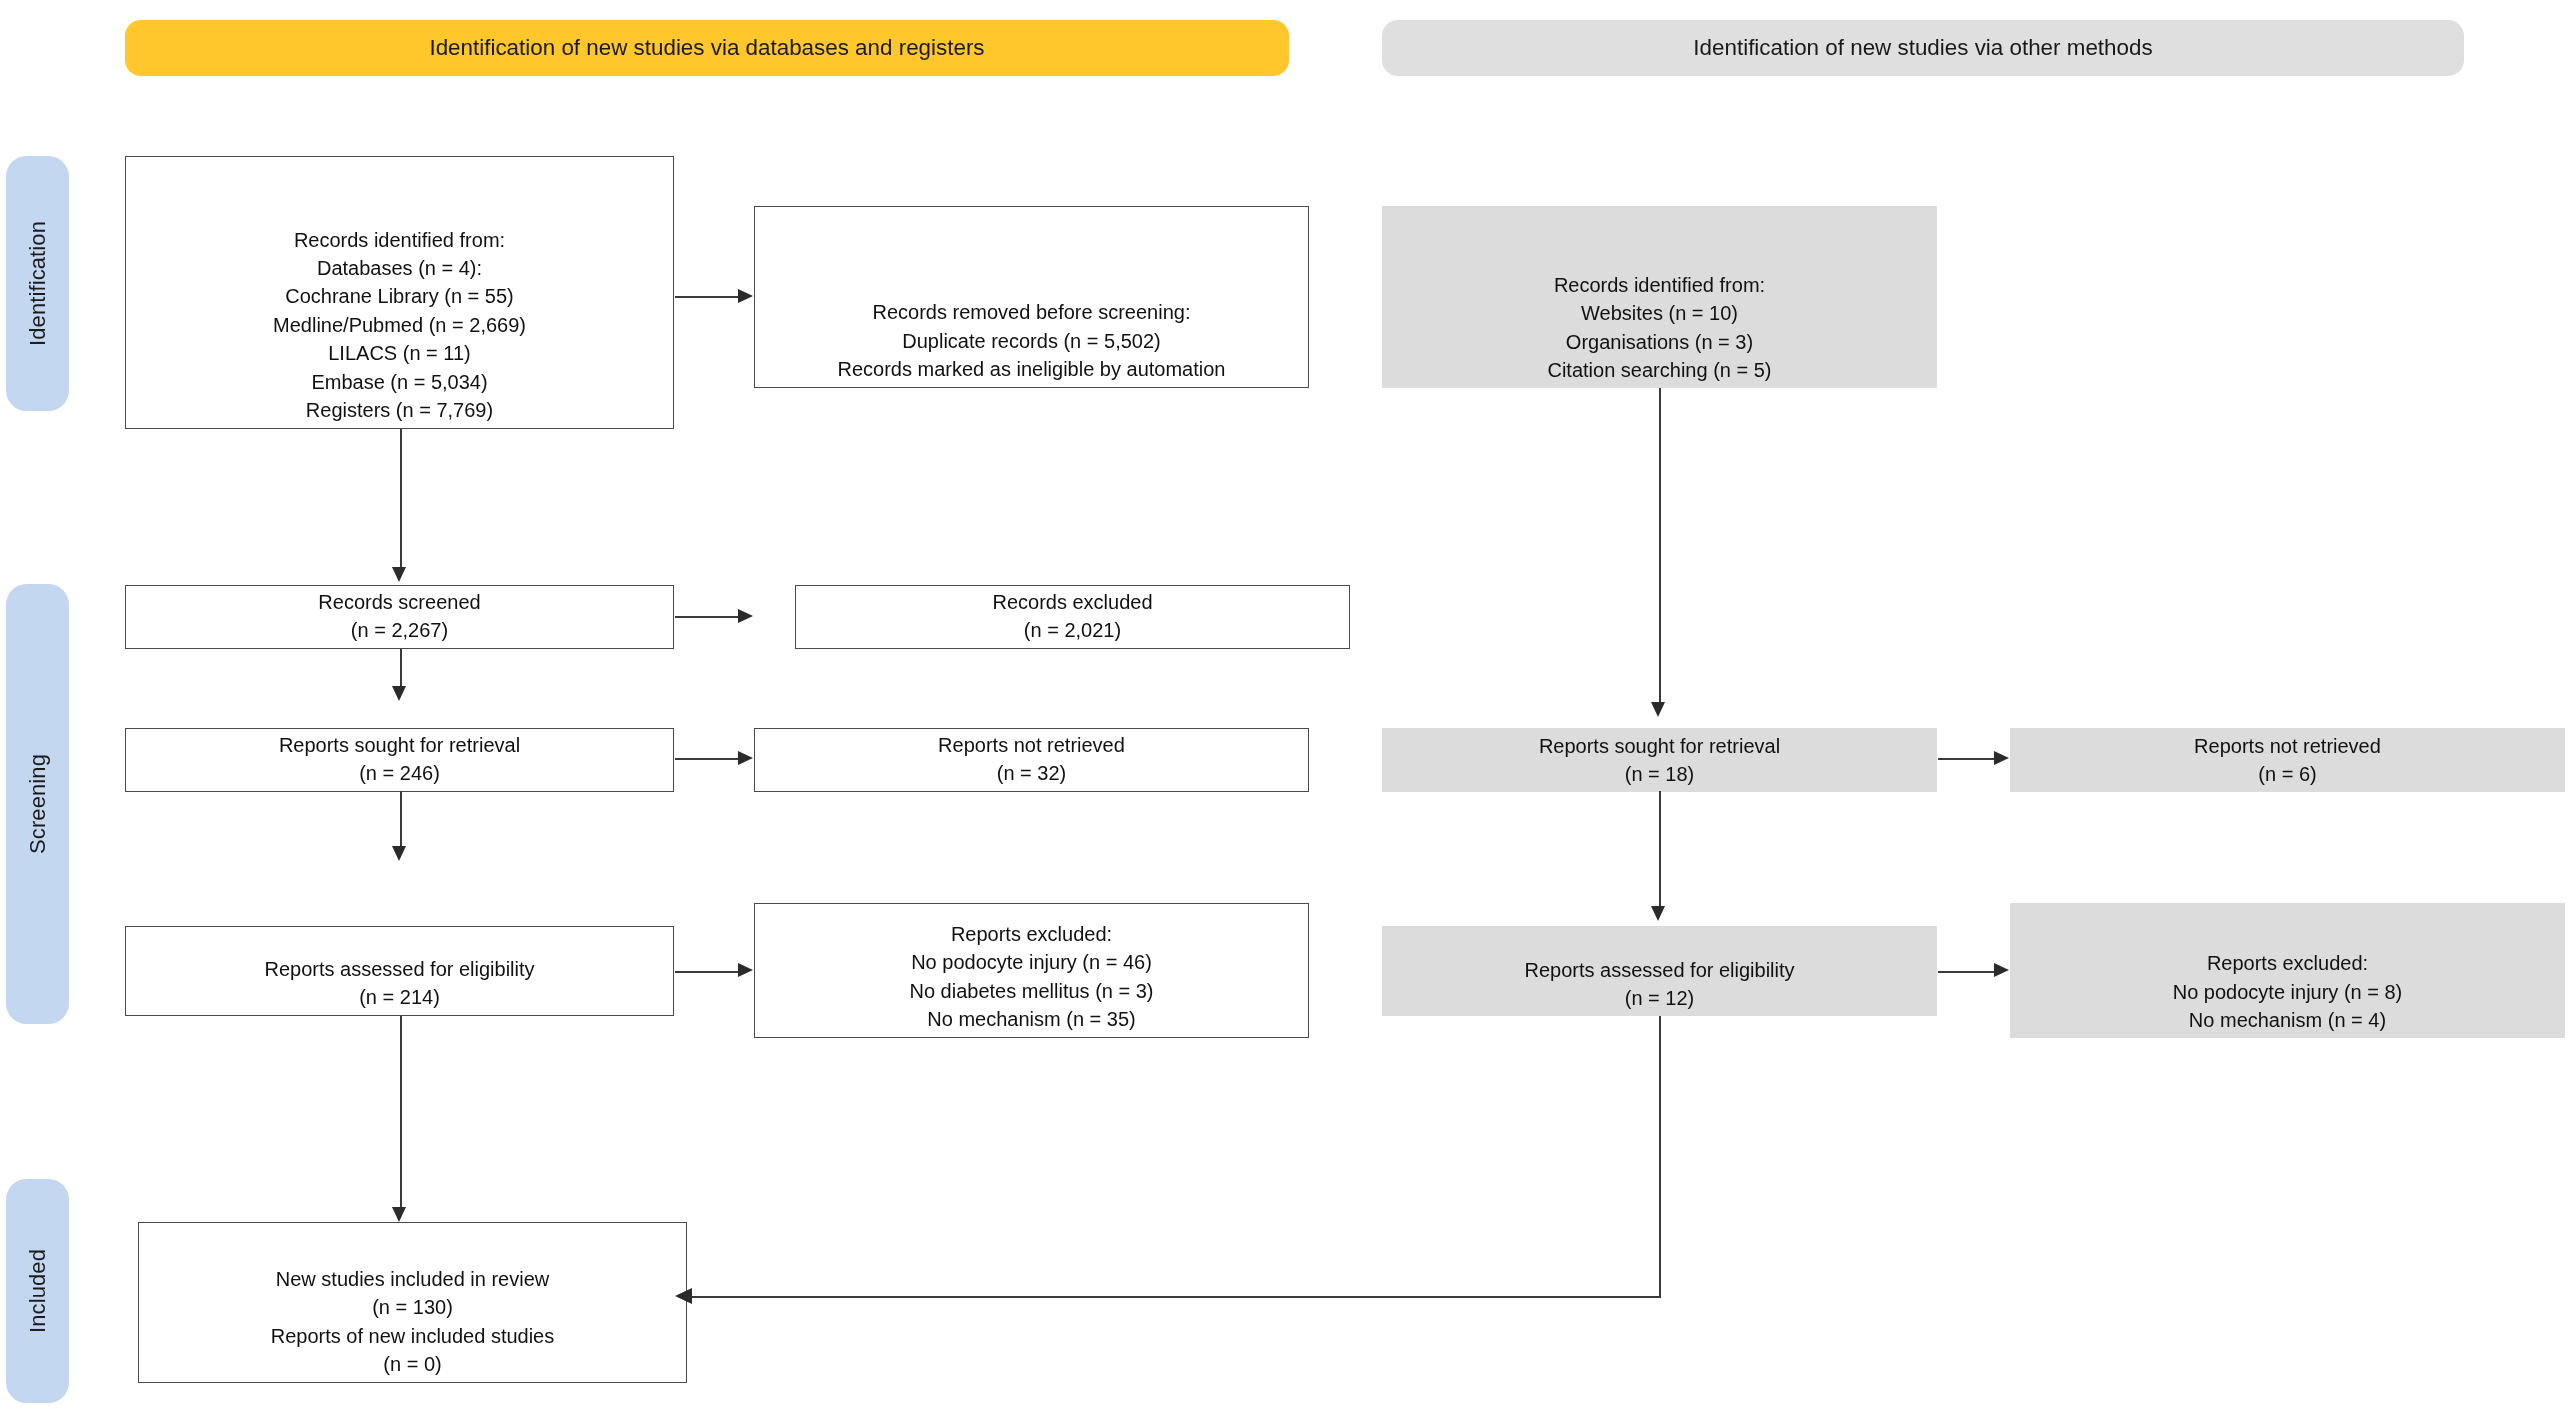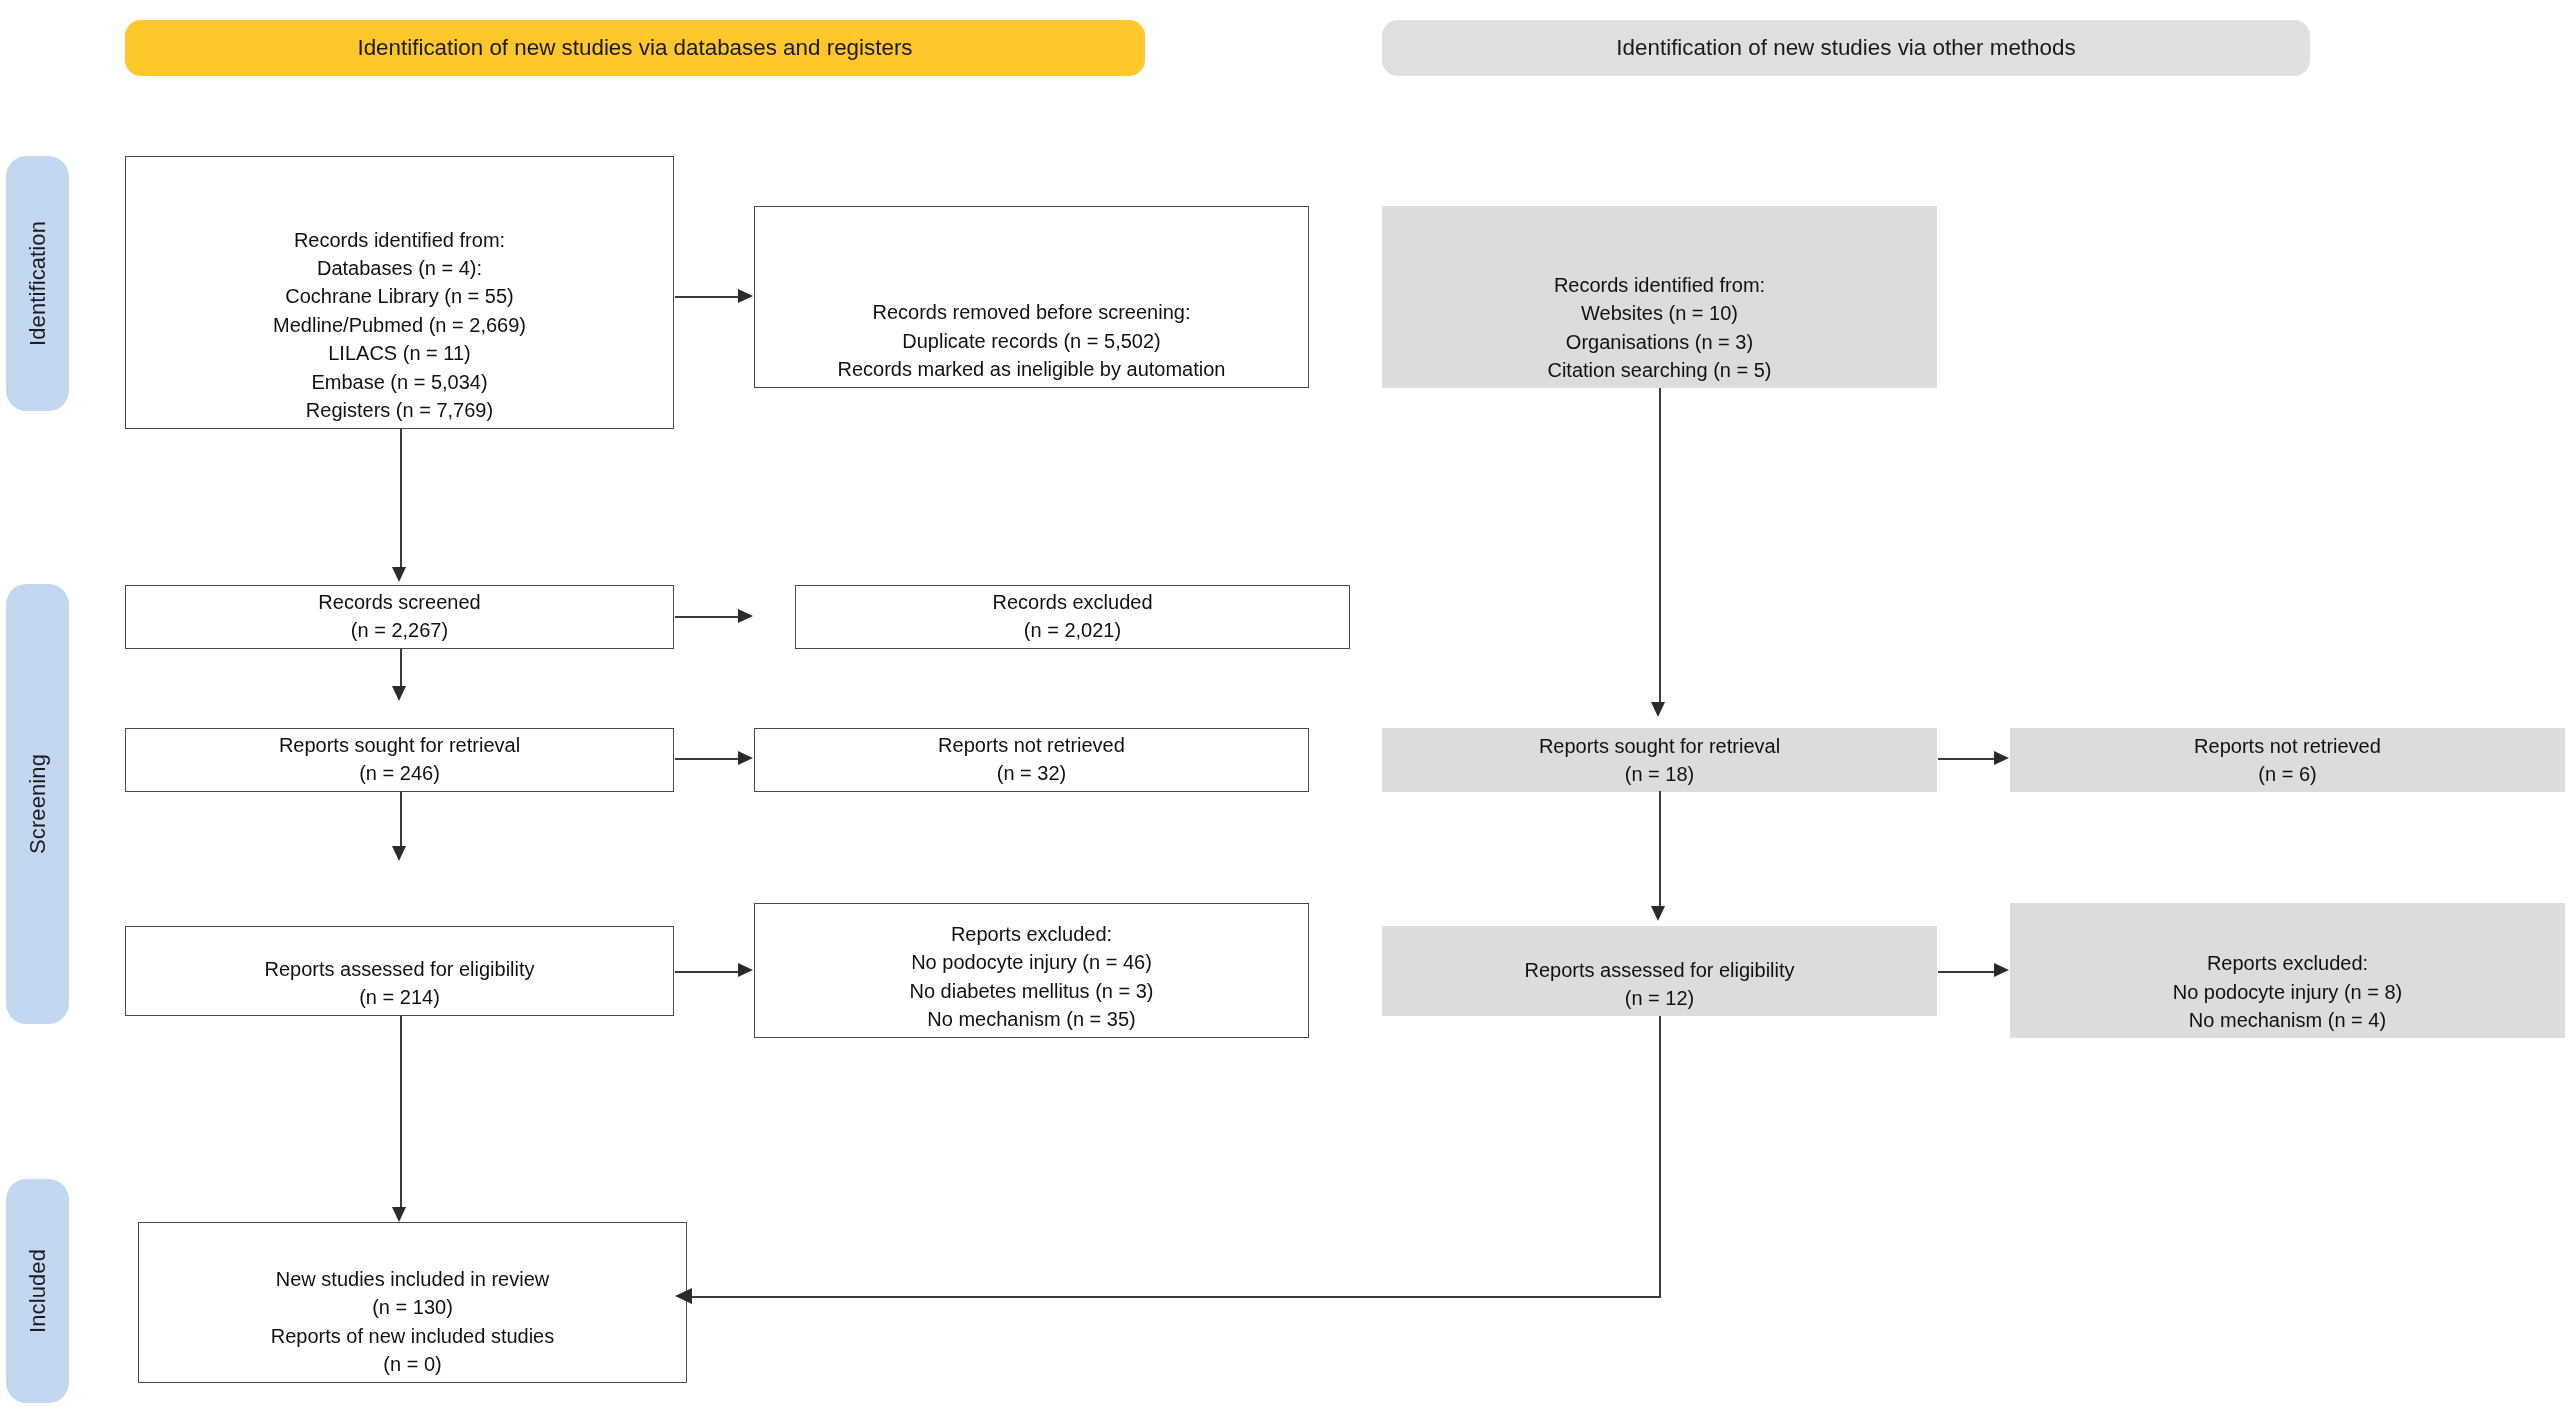--- a/index.html
+++ b/index.html
@@ -53,25 +53,25 @@
     position:absolute;width:0;height:0;
     border-top:8.5px solid transparent;border-bottom:8.5px solid transparent;
     border-right:17px solid #2b2b2b;
   }
 </style>
 </head>
 <body>
 
 <div id="stage">
 
-  <div class="banner orange" style="left:125px;top:20px;width:1020px;height:56px;text-align:center;">
+  <div class="banner orange" style="left:125px;top:20px;width:1164px;height:56px;text-align:center;">
     <span>Identification of new studies via databases and registers</span>
   </div>
 
-  <div class="banner grey" style="left:1382px;top:20px;width:928px;height:56px;">
+  <div class="banner grey" style="left:1382px;top:20px;width:1082px;height:56px;">
     <span>Identification of new studies via other methods</span>
   </div>
 
   <div class="stage-tab" style="left:6px;top:156px;width:63px;height:255px;">
     <span class="vtext">Identification</span>
   </div>
 
   <div class="stage-tab" style="left:6px;top:584px;width:63px;height:440px;">
     <span class="vtext">Screening</span>
   </div>

